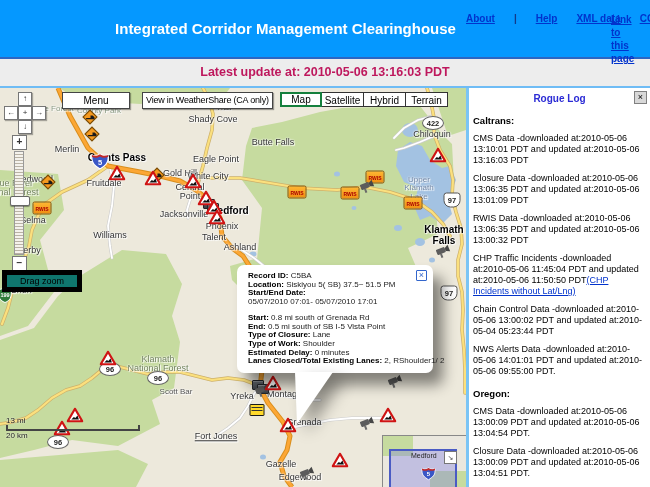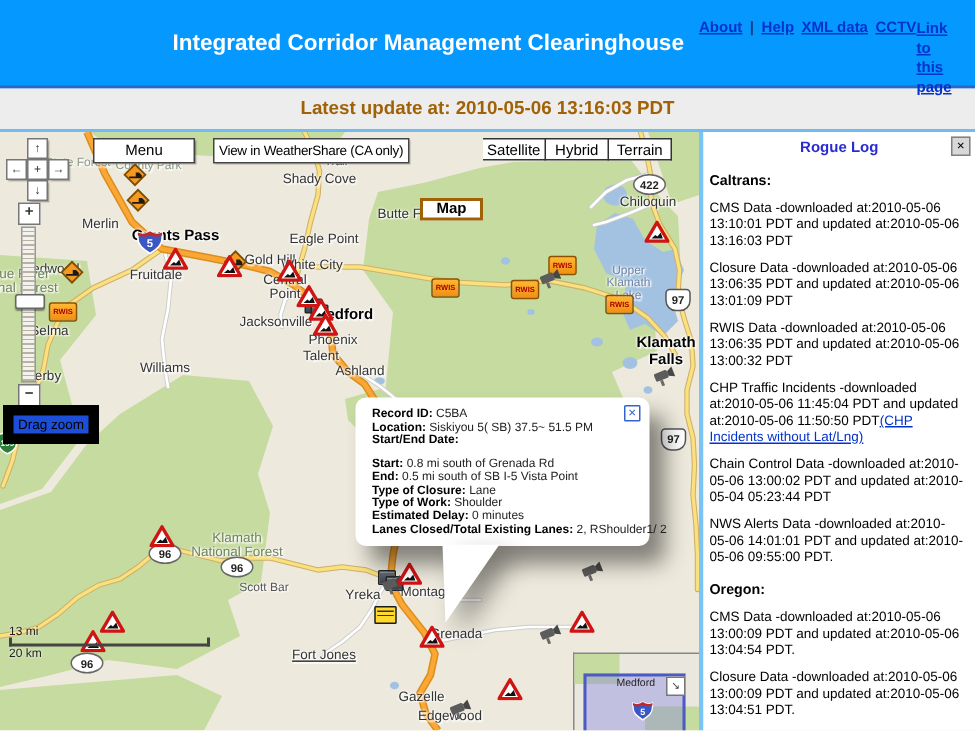--- a/index.html
+++ b/index.html
@@ -1,28 +1,28 @@
 <!DOCTYPE html>
 <html><head>
 <meta charset="utf-8">
 <style>
   html,body{margin:0;padding:0;width:650px;height:487px;overflow:hidden;
     font-family:"Liberation Sans",sans-serif;background:#fff;}
   
   .header{height:57px;background:#0598ff;display:flex;border-bottom:2px solid #2d66c3;box-sizing:content-box;}
   .hdr-title{width:466px;text-align:center;text-indent:105px;color:#fff;font-weight:bold;
     font-size:15px;padding-top:20px;white-space:nowrap;}
-  .hdr-nav{width:145px;padding-top:13px;font-size:10px;display:flex;gap:5px;align-items:flex-start;}
+  .hdr-nav{width:145px;padding-top:13px;font-size:10px;display:flex;gap:19px;align-items:flex-start;}
   .nav-link{color:#0233cc;font-weight:bold;text-decoration:underline;cursor:pointer;white-space:nowrap;}
   .nav-sep{color:#123a8a;font-weight:bold;}
   .hdr-ltp{width:30px;padding-top:13px;font-size:10px;line-height:13px;color:#0233cc;
     font-weight:bold;text-decoration:underline;word-spacing:30px;cursor:pointer;}
   
   .banner{height:27px;line-height:27px;background:#ededed;text-align:center;
-    font-size:12.5px;font-weight:bold;color:#a16207;}
+    font-size:12.5px;font-weight:bold;color:#be185d;}
   
   .main{display:flex;height:399px;border-top:2px solid #6fbcf5;}
   .map{width:466px;position:relative;overflow:hidden;background:#ede9dc;flex:none;}
   .divider{width:3px;background:#7ac4f5;flex:none;}
   .panel{flex:1;background:#fff;position:relative;overflow:hidden;font-size:9px;color:#000;}
   
   .terrain{position:absolute;left:0;top:0;z-index:0;}
   .map-label{position:absolute;transform:translate(-50%,-50%);z-index:1;white-space:pre-line;
     text-align:center;text-shadow:0 0 2px #fff,0 0 2px #fff,1px 1px 1px #fff;line-height:1.05;}
   .map-label.city{font-size:10px;font-weight:bold;color:#000;}
@@ -49,31 +49,31 @@
   
   .panpad{position:absolute;left:4px;top:4px;z-index:5;width:41px;height:41px;}
   .panbtn{position:absolute;width:12px;height:12px;background:#fff;border:1px solid #767676;
     font-size:8px;line-height:12px;text-align:center;color:#333;cursor:pointer;box-shadow:1px 1px 1px rgba(0,0,0,.3);}
   .zoombtn{position:absolute;left:12px;width:13px;height:13px;background:#fff;border:1px solid #767676;
     font-size:10px;line-height:12px;text-align:center;font-weight:bold;color:#333;cursor:pointer;z-index:5;}
   .zoom-track{position:absolute;left:14px;top:63px;width:10px;height:104px;box-sizing:border-box;
     background:repeating-linear-gradient(180deg,#f4f2ec 0 2px,#b9b2a4 2px 3px);border:1px solid #999;z-index:5;}
   .zoom-handle{position:absolute;left:10px;top:108px;width:18px;height:8px;background:#fdfdfd;
     border:1px solid #666;border-radius:2px;box-shadow:0 1px 1px rgba(0,0,0,.4);z-index:6;cursor:pointer;}
-  .dragzoom{position:absolute;left:2px;top:182px;background:#1d4ed8;border:7px solid #000000;
-    font-size:9px;height:12px;line-height:12px;padding:0 3px;z-index:5;cursor:pointer;white-space:nowrap;}
+  .dragzoom{position:absolute;left:2px;top:182px;background:#0f766e;border:5px solid #000000;
+    font-size:9px;height:12px;line-height:12px;padding:0 13px;z-index:5;cursor:pointer;white-space:nowrap;}
   .mbtn{position:absolute;top:4px;background:#fff;border:1px solid #444;height:15px;line-height:15px;
     text-align:center;font-size:10px;z-index:5;cursor:pointer;box-shadow:1px 1px 1px rgba(0,0,0,.35);white-space:nowrap;}
   .menu-btn{left:62px;width:66px;}
   .ws-btn{left:142px;padding:0 3px;font-size:9px;letter-spacing:-.2px;}
   .maptypes{position:absolute;left:280px;top:4px;display:flex;z-index:5;}
   .maptype{width:42px;height:15px;line-height:15px;text-align:center;font-size:10px;background:#fff;
     border:1px solid #333;border-left:none;cursor:pointer;box-sizing:border-box;}
   .maptype:first-child{border-left:1px solid #333;}
-  .maptype.selected{border:2px solid #a16207;font-weight:bold;line-height:11px;margin-top:40px;}
+  .maptype.selected{border:2px solid #15803d;font-weight:normal;line-height:11px;}
   
   .scalebar{position:absolute;left:6px;top:328px;z-index:4;font-size:8px;color:#222;
     text-shadow:0 0 2px #fff;}
   .sb-line{width:130px;height:4px;border-left:2px solid #444;border-right:2px solid #444;
     border-bottom:2px solid #444;}
   
   .popup{position:absolute;left:237px;top:177px;width:196px;background:#fff;border-radius:7px;
     padding:7px 8px 7px 11px;box-sizing:border-box;z-index:6;box-shadow:10px 12px 14px rgba(0,0,0,.45);}
   .popup-line{font-size:8px;line-height:8.7px;white-space:nowrap;color:#222;}
   .popup-line b{color:#000;}
@@ -187,21 +187,21 @@
 
       <path d="M58,0 L70,28 L88,60 L108,78 L140,84 L160,88 L180,93 L196,102 L212,115 L220,130 L222,148 L232,160 L243,168 L252,182 L256,200 L257,222 L260,242 L266,262 L262,282 L260,300 L268,315 L283,334 L290,348 L287,362 L280,374 L284,388 L292,399" fill="none" stroke="#d98e1c" stroke-width="5" stroke-linejoin="round"></path>
       <path d="M58,0 L70,28 L88,60 L108,78 L140,84 L160,88 L180,93 L196,102 L212,115 L220,130 L222,148 L232,160 L243,168 L252,182 L256,200 L257,222 L260,242 L266,262 L262,282 L260,300 L268,315 L283,334 L290,348 L287,362 L280,374 L284,388 L292,399" fill="none" stroke="#fca735" stroke-width="3" stroke-linejoin="round"></path>
     </svg>
 
     <div>
         <span class="map-label town" style="left: 67px; top: 62px;">Merlin</span>
         <span class="map-label city" style="left: 117px; top: 70px;">Grants Pass</span>
         <span class="map-label town" style="left: 34px; top: 92px;">Redwood</span>
         <span class="map-label town" style="left: 104px; top: 96px;">Fruitdale</span>
-        <span class="map-label town" style="left: 110px; top: 158px;">Williams</span>
+        <span class="map-label town" style="left: 110px; top: 148px;">Williams</span>
         <span class="map-label town" style="left: 180px; top: 86px;">Gold Hill</span>
         <span class="map-label town" style="left: 190px; top: 104px;">Central
 Point</span>
         <span class="map-label town" style="left: 184px; top: 127px;">Jacksonville</span>
         <span class="map-label city" style="left: 229px; top: 123px;">Medford</span>
         <span class="map-label town" style="left: 222px; top: 139px;">Phoenix</span>
         <span class="map-label town" style="left: 214px; top: 150px;">Talent</span>
         <span class="map-label town" style="left: 240px; top: 160px; text-align: center;">Ashland</span>
         <span class="map-label town" style="left: 216px; top: 72px;">Eagle Point</span>
         <span class="map-label town" style="left: 208px; top: 89px;">White City</span>
@@ -406,20 +406,21 @@
       <div class="sb-line"></div>
       <span>20 km</span>
     </div>
 
     <div class="popup">
       <div class="popup-close">×</div>
       <div>
           <div class="popup-line"><b>Record ID:</b> C5BA</div>
           <div class="popup-line"><b>Location:</b> Siskiyou 5( SB) 37.5~ 51.5 PM</div>
           <div class="popup-line"><b>Start/End Date:</b></div>
+          <div class="popup-line">05/07/2010 07:01- 05/07/2010 17:01</div>
           <div class="popup-line blank"></div>
           <div class="popup-line"><b>Start:</b> 0.8 mi south of Grenada Rd</div>
           <div class="popup-line"><b>End:</b> 0.5 mi south of SB I-5 Vista Point</div>
           <div class="popup-line"><b>Type of Closure:</b> Lane</div>
           <div class="popup-line"><b>Type of Work:</b> Shoulder</div>
           <div class="popup-line"><b>Estimated Delay:</b> 0 minutes</div>
           <div class="popup-line"><b>Lanes Closed/Total Existing Lanes:</b> 2, RShoulder1/ 2</div>
         </div>
       <svg class="tail" width="50" height="54">
         <polygon points="6,0 44,0 8,52" fill="#ffffff"></polygon>

